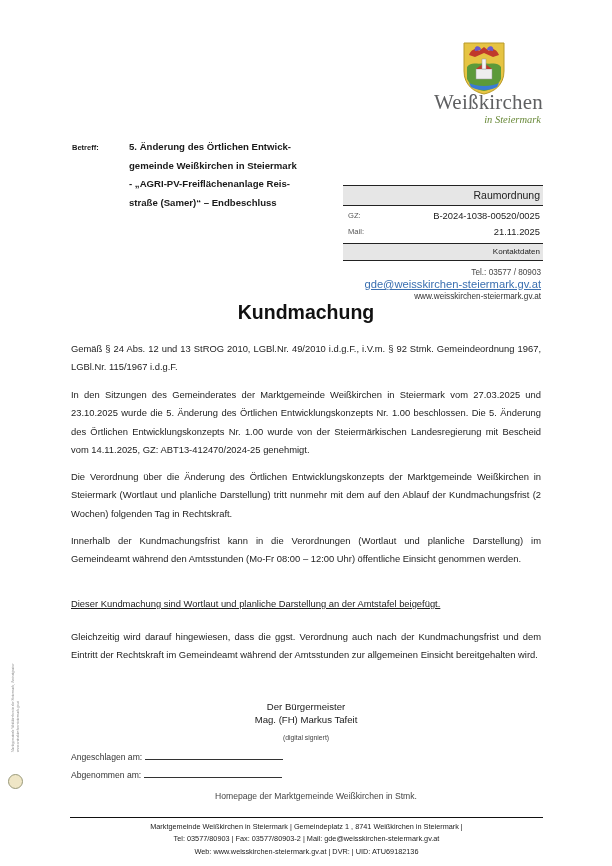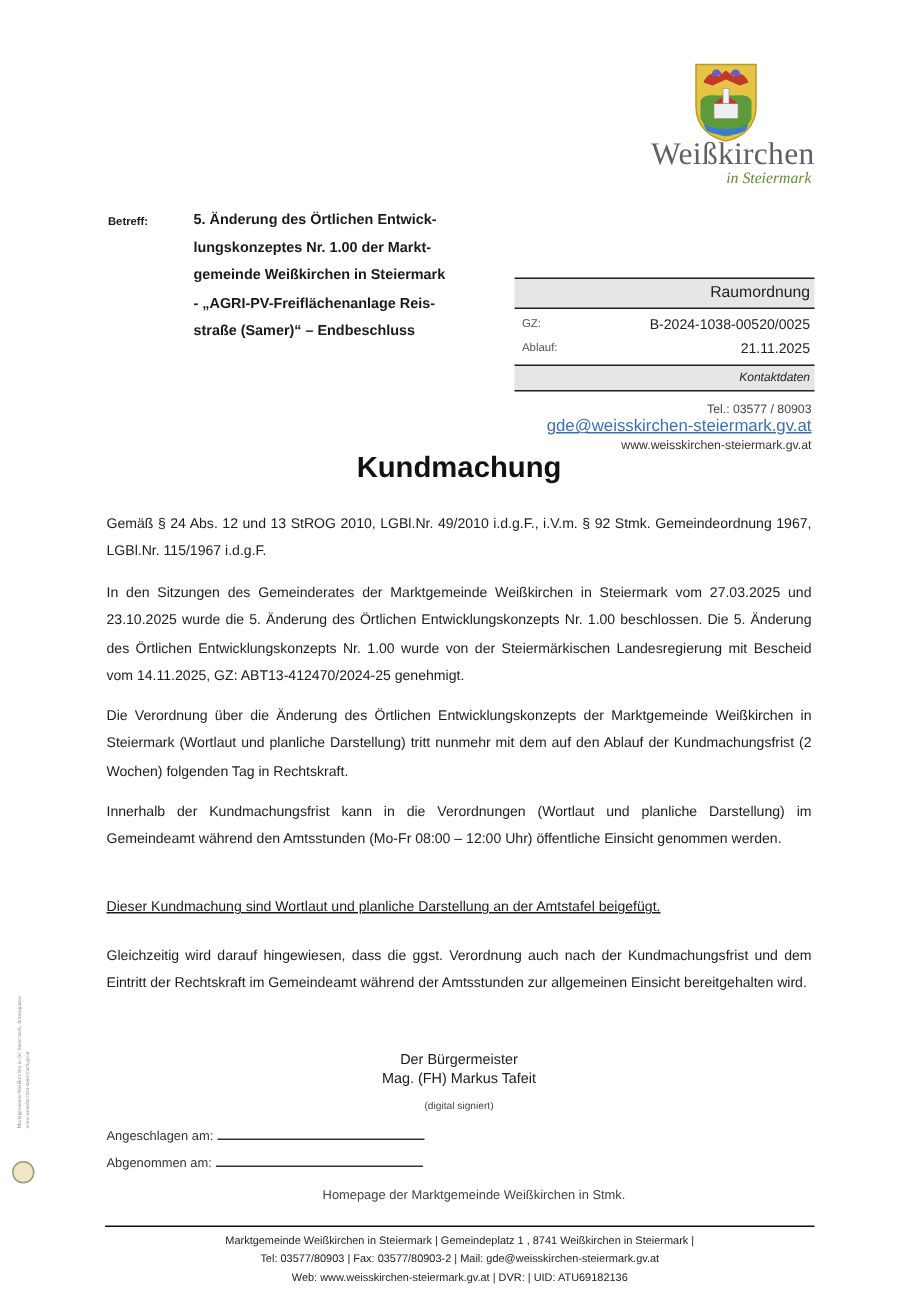--- a/index.html
+++ b/index.html
@@ -16,21 +16,21 @@
     font-family:"Liberation Serif", serif; font-style:italic; font-size:10.5px; color:#6a8a3a; }
 
   
   .betreff-label { left:72px; top:143px; font-size:7.5px; font-weight:bold; }
   .betreff-text { left:129px; top:138px; width:215px; font-size:9.6px; font-weight:bold; line-height:18.5px; }
 
   
   .infobox { left:343px; top:137px; width:200px; }
   .bar { background:#e6e6e6; border-top:1px solid #222; border-bottom:1px solid #222; text-align:right; padding-right:3px; }
   .bar.dept { height:19px; line-height:19px; font-size:10.5px; color:#222;margin-top:48px; }
-  .bar.contact { height:16px; line-height:16px; font-size:8px; color:#222;font-style:italic; }
+  .bar.contact { height:16px; line-height:16px; font-size:8px; color:#222; }
   .kv { display:flex; justify-content:space-between; font-size:8.4px; height:16px; line-height:16px; padding:0 3px 0 5px; }
   .kv .k { color:#555; font-size:7.6px; }
   .kv .v { color:#222; font-size:9.4px;margin-left:28px; }
   .kvwrap { padding:2px 0 3px 0; }
   .contact-lines { text-align:right; padding-right:2px; }
   .tel { font-size:8.2px; color:#444; margin-top:7px; }
   .mail { font-size:11.2px; color:#3a6fb0; text-decoration:underline; margin-top:1px; }
   .web { font-size:8.2px; color:#333; margin-top:2px; }
 
   
@@ -82,35 +82,34 @@
     <rect x="21" y="18" width="4" height="10" fill="#f4f4f4" stroke="#999" stroke-width="0.5"></rect>
     <path d="M8 42 C16 46 30 46 38 42 L36 46 C30 50 16 50 10 46 Z" fill="#3a7bd5"></path>
   </svg>
 </div>
 <div class="abs brand-name">Weißkirchen</div>
 <div class="abs brand-sub">in Steiermark</div>
 
 <div class="abs betreff-label">Betreff:</div>
 <div class="abs betreff-text">
   <div>5. Änderung des Örtlichen Entwick-</div>
-  <div>lungskonzeptes Nr. 1.00 der Markt-</div>
   <div>gemeinde Weißkirchen in Steiermark</div>
   <div>- „AGRI-PV-Freiflächenanlage Reis-</div>
   <div>straße (Samer)“ – Endbeschluss</div>
 </div>
 
 <div class="abs infobox">
   <div class="bar dept">Raumordnung</div>
   <div class="kvwrap">
     <div class="kv">
       <span class="k">GZ:</span>
       <span class="v">B-2024-1038-00520/0025</span>
     </div>
     <div class="kv">
-      <span class="k">Ablauf:</span>
+      <span class="k">Mail:</span>
       <span class="v">21.11.2025</span>
     </div>
   </div>
   <div class="bar contact">Kontaktdaten</div>
   <div class="contact-lines">
     <div class="tel">Tel.: 03577 / 80903</div>
     <div class="mail">gde@weisskirchen-steiermark.gv.at</div>
     <div class="web">www.weisskirchen-steiermark.gv.at</div>
   </div>
 </div>

